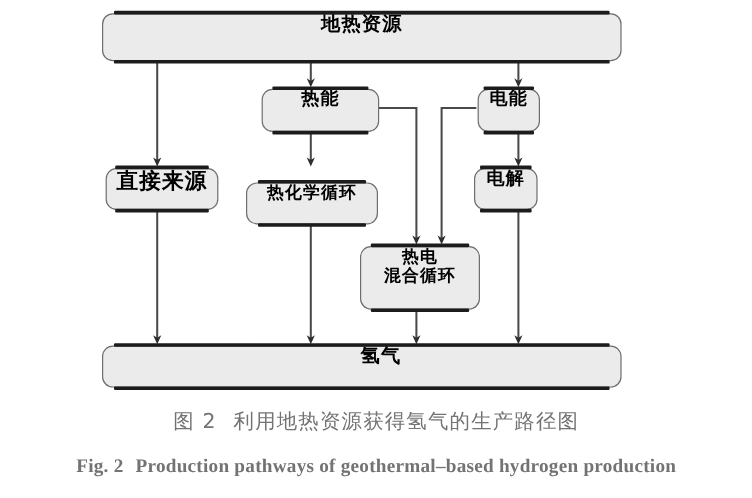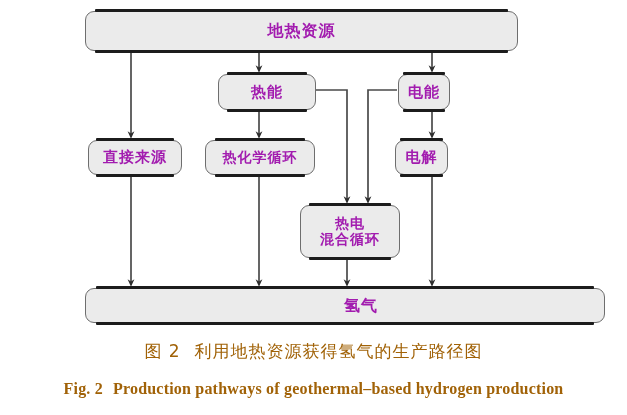--- a/index.html
+++ b/index.html
@@ -25,24 +25,23 @@
     width: 627px;
     height: 340px;
   }
   .node {
     position: absolute;
     box-sizing: border-box;
     background: #ebebeb;
     border: 1.4px solid #6e6e6e;
     border-radius: 9px;
     display: flex;
-    align-items: center;
     justify-content: center;
     text-align: center;
-    color: #a21caf;
+    color: #000000;
     font-weight: bold;
     letter-spacing: 1px;
     z-index: 3;
   }
   .node .nlabel {
     display: block;
     line-height: 1.12;
     white-space: pre-line;
   }
   
@@ -66,32 +65,32 @@
     background: #1c1c1c;
     border-radius: 1px;
   }
   .node.wide::before, .node.wide::after {
     left: 2%;
     right: 2%;
   }
   #n-geothermal { left: 85px;  top: 11px;  width: 433px; height: 40px; font-size: 16px; }
   #n-thermal    { left: 218px; top: 74px;  width: 98px;  height: 36px; font-size: 15px; }
   #n-electric   { left: 398px; top: 74px;  width: 52px;  height: 36px; font-size: 15px; }
-  #n-thermochem { left: 205px; top: 140px; width: 110px; height: 35px; font-size: 14px; }
+  #n-thermochem { left: 205px; top: 152px; width: 110px; height: 35px; font-size: 14px; }
   #n-electrolysis { left: 395px; top: 140px; width: 53px; height: 35px; font-size: 15px; }
-  #n-direct     { left: 88px;  top: 140px; width: 94px;  height: 35px; font-size: 15px; }
+  #n-direct     { left: 88px;  top: 140px; width: 94px;  height: 35px; font-size: 18px; }
   #n-hybrid     { left: 300px; top: 205px; width: 100px; height: 53px; font-size: 14px; }
-  #n-hydrogen   { left: 85px;  top: 288px; width: 520px; height: 35px; font-size: 16px; padding-left: 32px; }
+  #n-hydrogen   { left: 85px;  top: 288px; width: 433px; height: 35px; font-size: 16px; padding-left: 32px; }
 
   .caption {
     position: absolute;
     left: 0;
     width: 627px;
     text-align: center;
-    color: #a16207;
+    color: #737373;
   }
   #caption-cn {
     top: 340px;
     font-size: 17px;
     font-family: "DejaVu Sans", "Liberation Sans", sans-serif;
     letter-spacing: 1px;
   }
   #caption-en {
     top: 380px;
     font-size: 16px;

